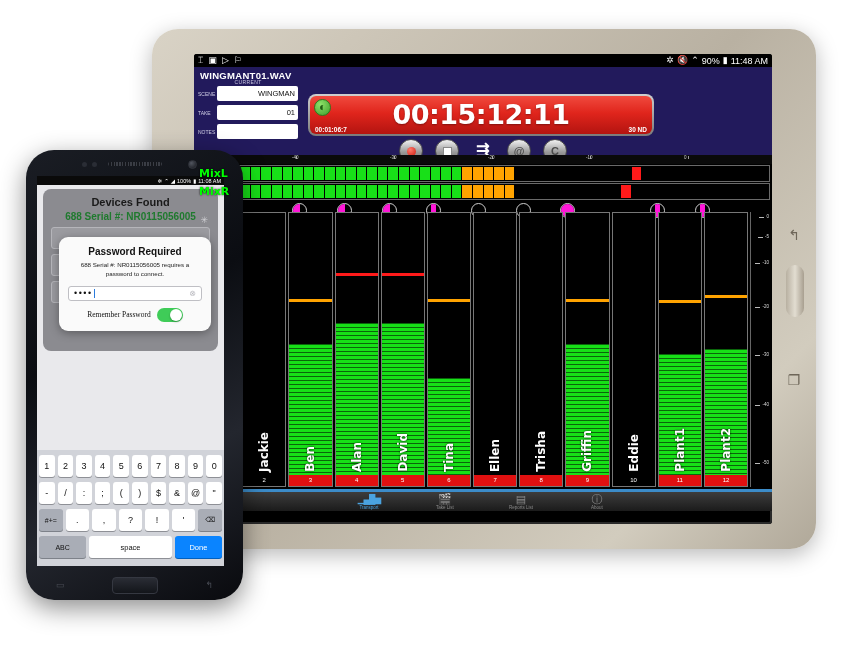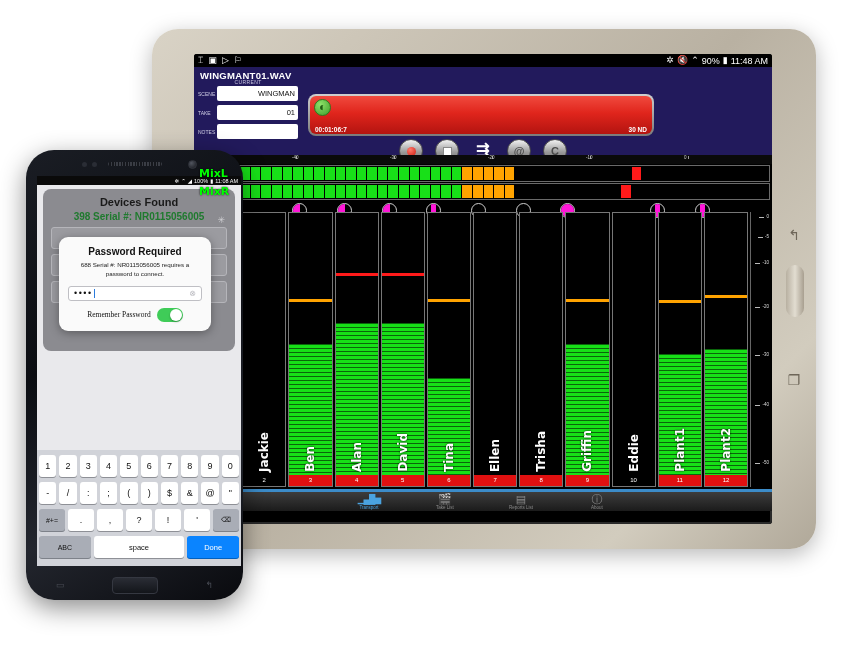--- a/index.html
+++ b/index.html
@@ -188,21 +188,21 @@
   .ph-d1{ left:56px; } .ph-d2{ left:66px; }
   .ph-cam{ position:absolute; right:46px; top:10px; width:9px;height:9px;border-radius:50%;
     background:radial-gradient(circle at 35% 30%,#51555f,#16181d); border:1px solid #32353d;}
   .ph-home{ position:absolute; left:50%; bottom:6px; transform:translateX(-50%);
     width:46px;height:17px;border-radius:4px;
     background:linear-gradient(180deg,#2a2d35,#13151a); border:1px solid #353841;}
   .ph-sq{ position:absolute; bottom:10px; left:30px; color:#4a4d56; font-size:9px;}
   .ph-bk{ position:absolute; bottom:10px; right:30px; color:#4a4d56; font-size:9px;}
 
   #ph-screen{
-    width:204px; height:390px; background:#c9c9cd; position:relative; overflow:hidden;
+    width:187px; height:390px; background:#c9c9cd; position:relative; overflow:hidden;
   }
   #ph-status{
     height:9px; background:#0a0a0a; color:#fff; font-size:5.5px;
     display:flex; align-items:center; justify-content:flex-end; gap:2px; padding-right:3px;
   }
   #ph-body{ position:relative; height:381px; background:#e9e9ec; }
   #dev-panel{
     position:absolute; left:6px; right:6px; top:4px; height:162px;
     background:#8b8b90; border-radius:8px;
   }
@@ -296,20 +296,21 @@
         </div>
         <div class="fieldrow">
           <span class="lbl">NOTES</span>
           <span class="fld"></span>
         </div>
       </div>
 
       <div id="tc-wrap">
         <div id="tc">
           <div id="tc-badge">◐</div>
+          <div id="tc-main">00:15:12:11</div>
           <div id="tc-sub">00:01:06:7</div>
           <div id="tc-rate">30 ND</div>
         </div>
       </div>
 
       <div id="transport">
         <div class="tbtn">
             <span class="inner-dot"></span>
           </div>
         <div class="tbtn">
@@ -647,21 +648,21 @@
       <span>⌃</span>
       <span>◢</span>
       <span>100%</span>
       <span>▮</span>
       <span>11:08 AM</span>
     </div>
 
     <div id="ph-body">
       <div id="dev-panel">
         <div id="dev-title">Devices Found</div>
-        <div id="dev-serial">398 Serial #: NR0115056005</div>
+        <div id="dev-serial">688 Serial #: NR0115056005</div>
         <div id="dev-spin">✳</div>
         <div class="devrow"></div>
         <div class="devrow"></div>
         <div class="devrow"></div>
       </div>
 
       <div id="pw-dialog">
         <div id="pw-title">Password Required</div>
         <div id="pw-msg">688 Serial #: NR0115056005 requires a password to connect.</div>
         <div id="pw-input">

